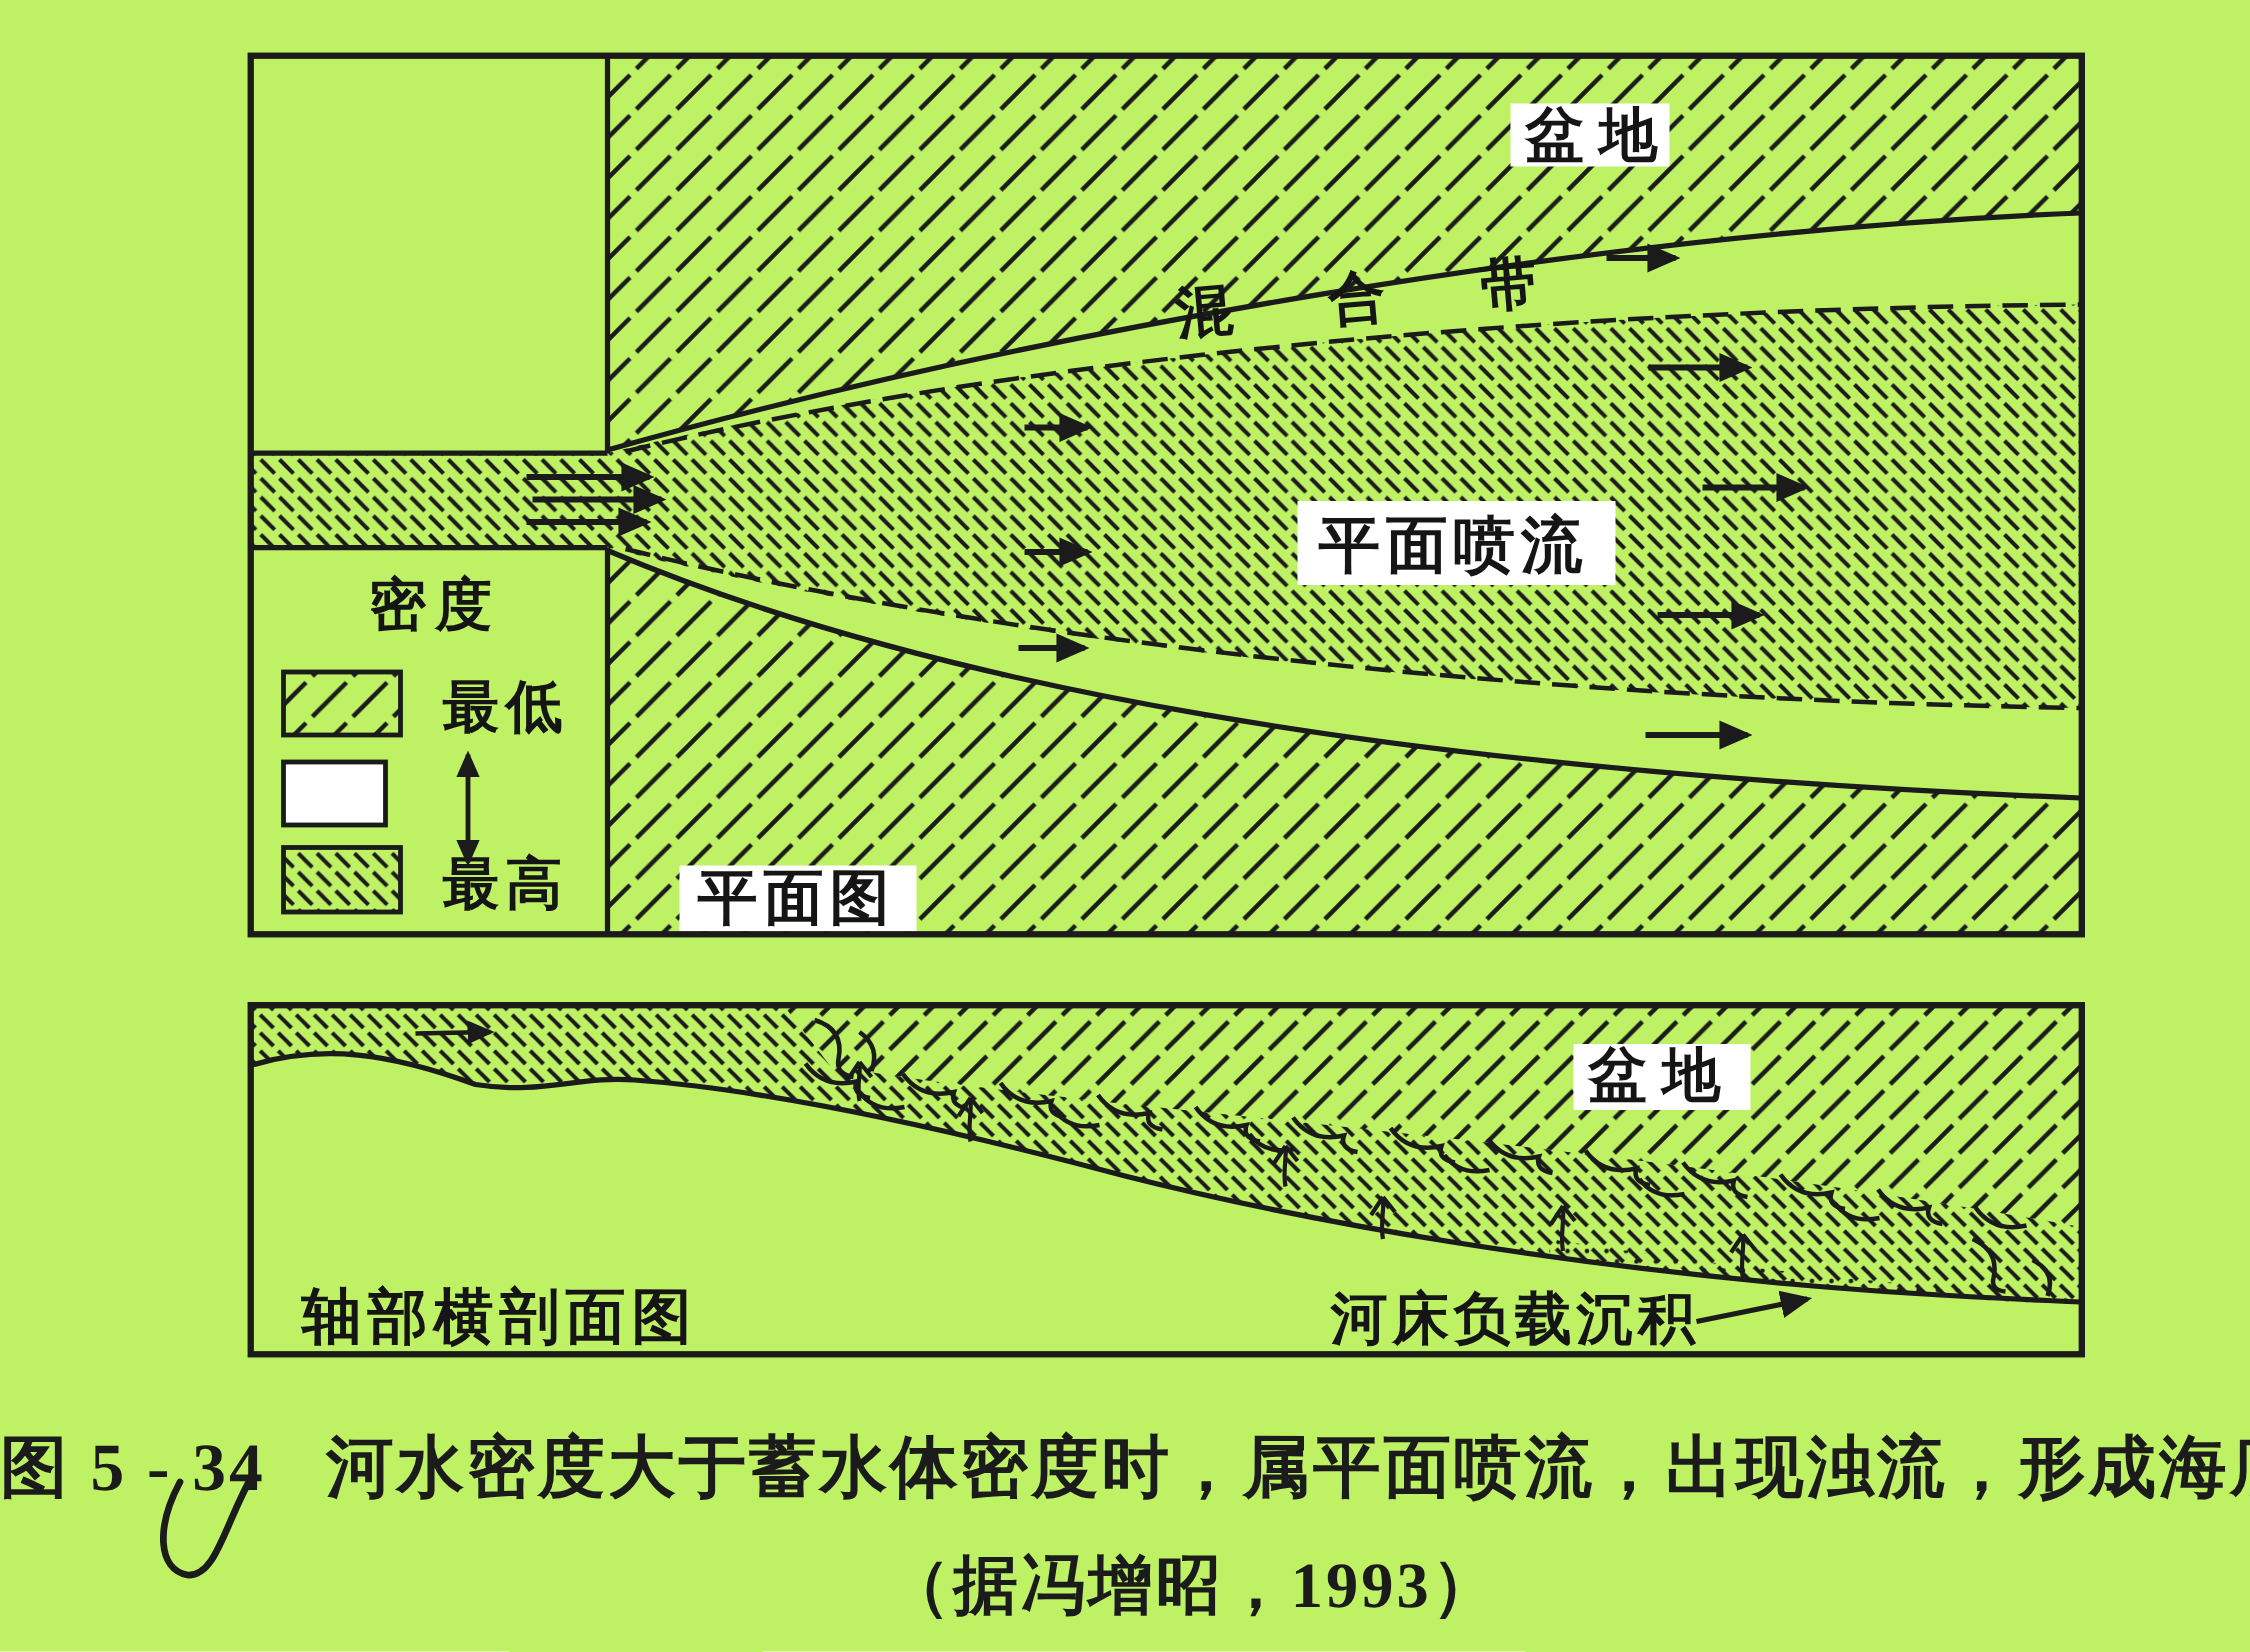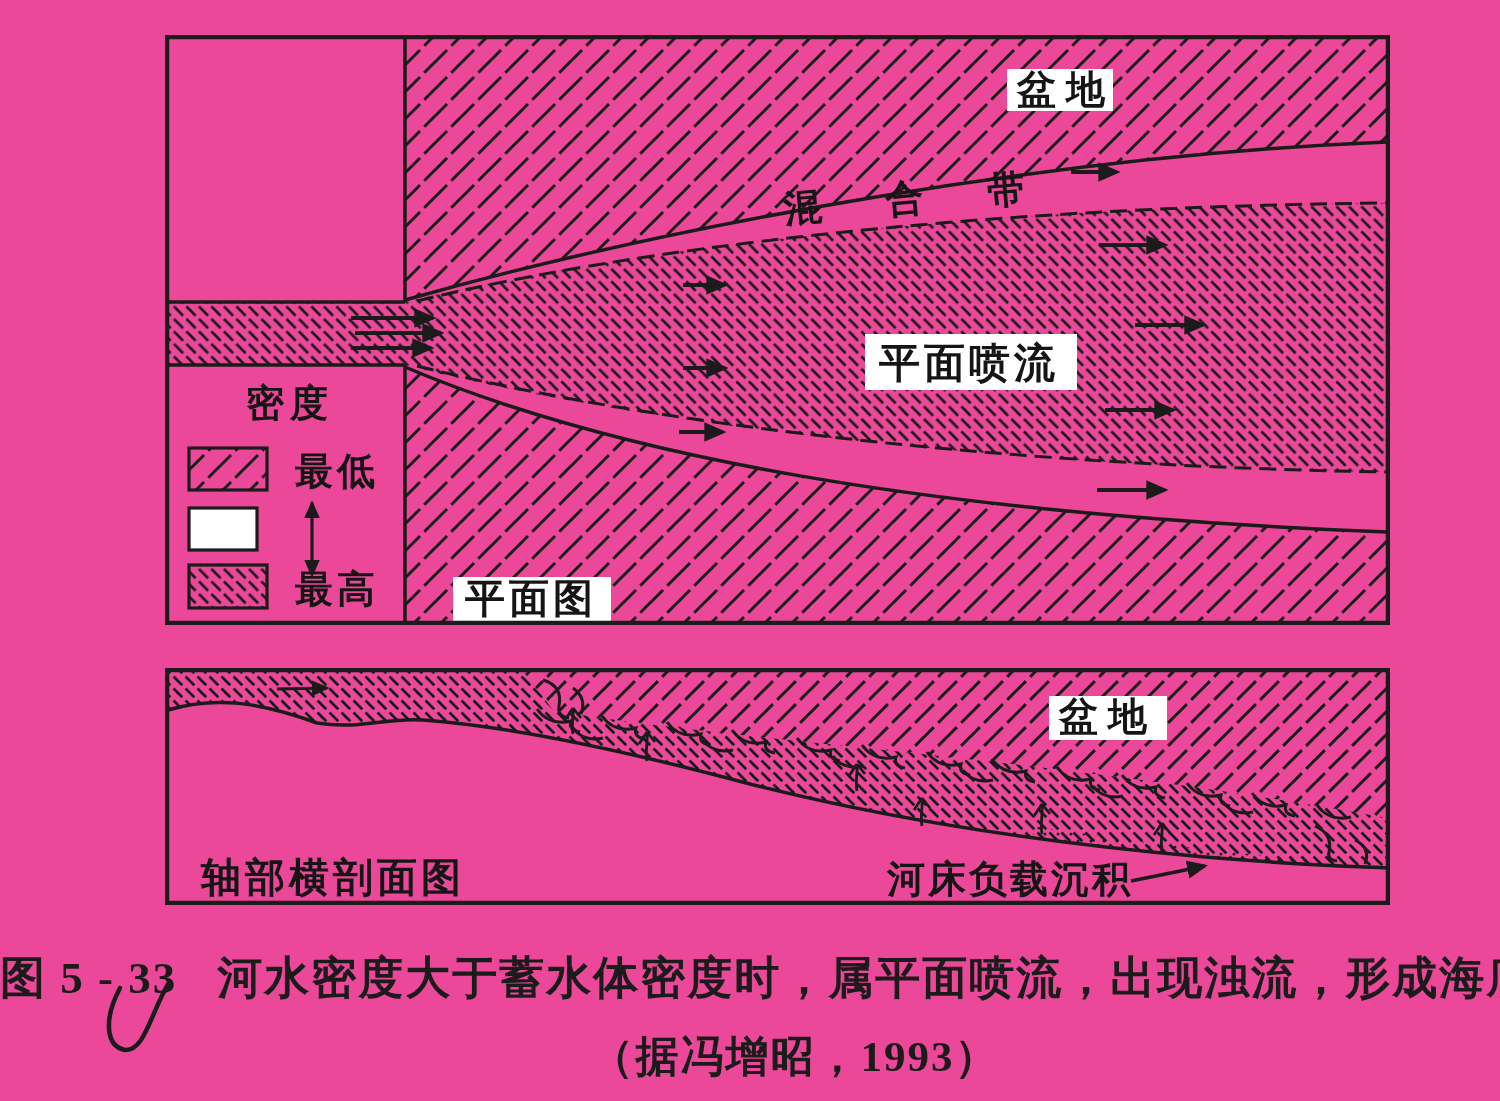--- a/index.html
+++ b/index.html
@@ -1,16 +1,16 @@
 <!DOCTYPE html>
 <html><head>
 <meta charset="utf-8">
 <style>
   html,body{margin:0;padding:0;background:#ffffff;}
-  .page{position:relative;width:1500px;height:1101px;background:#ec4899;overflow:hidden;
+  .page{position:relative;width:1500px;height:1101px;background:#bef264;overflow:hidden;
         font-family:"Liberation Serif","DejaVu Serif",serif;color:#1b1b1b;}
   .panel{position:absolute;}
   svg text{fill:#151515;font-family:"Liberation Serif","DejaVu Serif",serif;font-weight:bold;}
   .caption1{position:absolute;top:948px;left:0;width:1500px;text-align:center;
             font-size:45px;font-weight:bold;letter-spacing:2px;white-space:nowrap;}
   .caption1 .figno{margin-right:40px;}
   .caption2{position:absolute;top:1028px;left:0;width:1500px;text-align:center;
             font-size:43px;font-weight:bold;letter-spacing:2px;transform:translateX(45px);}
   .squiggle{position:absolute;left:90px;top:980px;}
 </style>
@@ -153,20 +153,20 @@
       <rect x="884" y="28" width="118" height="44" fill="#ffffff"></rect>
       <text x="894" y="62" font-size="39" letter-spacing="10">盆地</text>
       <text x="722" y="224" font-size="38" letter-spacing="3">河床负载沉积</text>
       <text x="36" y="223" font-size="40" letter-spacing="4">轴部横剖面图</text>
     </g>
 
     <rect x="2" y="2" width="1221" height="233" fill="none" stroke="#1b1b1b" stroke-width="4.5"></rect>
   </svg>
 
   <div class="caption1">
-    <span class="figno">图 5 - 33</span><span>河水密度大于蓄水体密度时，属平面喷流，出现浊流，形成海底扇</span>
+    <span class="figno">图 5 - 34</span><span>河水密度大于蓄水体密度时，属平面喷流，出现浊流，形成海底扇</span>
   </div>
   <svg class="squiggle" width="100" height="85" viewBox="0 0 100 85">
     <path d="M30,8 C 14,38 15,66 35,70 C 54,71 59,38 78,4" stroke="#1b1b1b" stroke-width="4.5" fill="none" stroke-linecap="round"></path>
   </svg>
   <div class="caption2">（据冯增昭，1993）</div>
 
 </div>
 
 </body></html>

